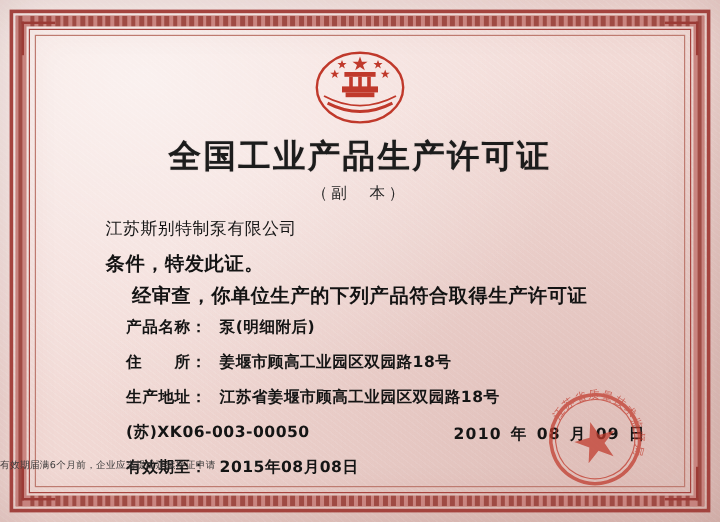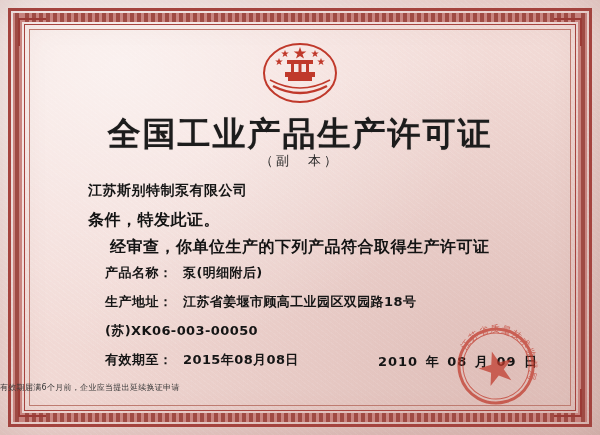--- a/index.html
+++ b/index.html
@@ -98,21 +98,21 @@
   }
   .emblem svg { display: block; }
 
   
   .title-main {
     position: absolute;
     top: 112px;
     left: 0; right: 0;
     text-align: center;
     font-family: "DejaVu Sans", sans-serif;
-    font-size: 33px;
+    font-size: 27px;
     font-weight: bold;
     letter-spacing: 2px;
     color: #1c1c1c;
     text-shadow: 0 0 1px rgba(0,0,0,0.25);
   }
   .title-sub {
     position: absolute;
     top: 152px;
     left: 0; right: 0;
     text-align: center;
@@ -120,21 +120,21 @@
     color: #262626;
     letter-spacing: 3px;
   }
 
   
   .company {
     position: absolute;
     left: 88px;
     top: 182px;
     font-size: 14px;
-    font-weight: bold;
+    font-weight: normal;
     color: #151515;
     letter-spacing: 0.5px;
   }
   .statement {
     position: absolute;
     left: 88px;
     right: 70px;
     top: 206px;
     font-size: 16px;
     font-weight: bold;
@@ -256,20 +256,24 @@
     <div><span class="indent"></span><span>经审查，你单位生产的下列产品符合取得生产许可证</span></div>
   </div>
 
   <div class="fields">
     <div class="field-row">
       <span class="field-label">产品名称：</span>
       <span class="field-value">泵</span>
       <span class="small">(明细附后)</span>
     </div>
     <div class="field-row">
+      <span class="field-label">住　　所：</span>
+      <span class="field-value">姜堰市顾高工业园区双园路18号</span>
+    </div>
+    <div class="field-row">
       <span class="field-label">生产地址：</span>
       <span class="field-value">江苏省姜堰市顾高工业园区双园路18号</span>
     </div>
     <div class="field-row">
       <span class="field-value">(苏)XK06-003-00050</span>
     </div>
     <div class="field-row">
       <span class="field-label">有效期至：</span>
       <span class="field-value">2015年08月08日</span>
     </div>

